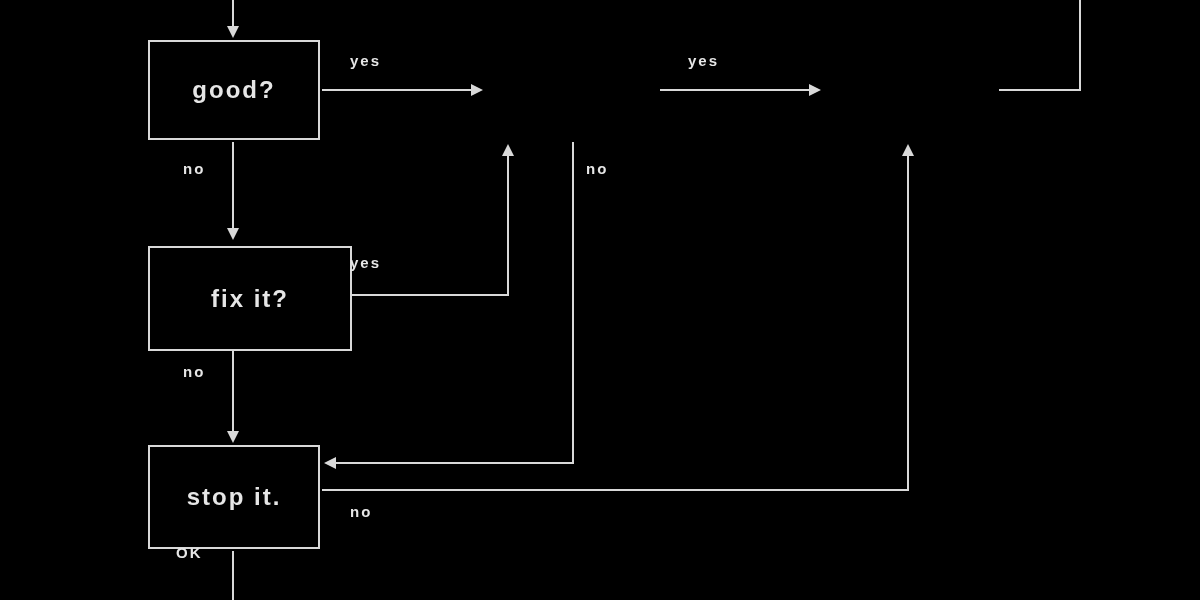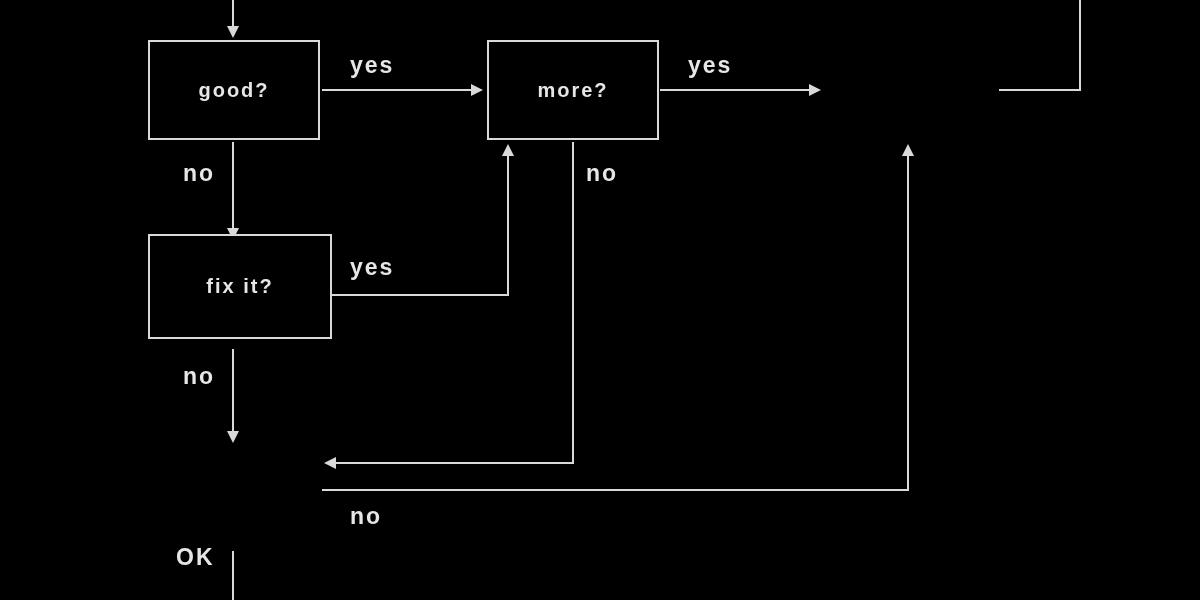--- a/index.html
+++ b/index.html
@@ -22,29 +22,29 @@
   }
   .node {
     position: absolute;
     box-sizing: border-box;
     border: 2px solid #d9d9d9;
     background: #000000;
     color: #e6e6e6;
     display: flex;
     align-items: center;
     justify-content: center;
-    font-size: 20px;
+    font-size: 24px;
     font-weight: 700;
     letter-spacing: 2px;
     white-space: nowrap;
   }
   .edge-label {
     position: absolute;
     color: #e6e6e6;
-    font-size: 23px;
+    font-size: 15px;
     font-weight: 700;
     letter-spacing: 2px;
     white-space: nowrap;
   }
 </style>
 </head>
 <body>
 
 <div class="canvas">
 
@@ -70,29 +70,29 @@
       <polygon points="324,463 336,457 336,469"></polygon>
       <polygon points="233,443 227,431 239,431"></polygon>
       <polygon points="908,144 902,156 914,156"></polygon>
     </g>
   </svg>
 
   <div class="node" style="left:148px; top:40px; width:172px; height:100px">
     <span>good?</span>
   </div>
 
-  <div class="node" style="left:487px; top:40px; width:172px; height:100px">
-    <span>more?</span>
-  </div>
 
 
-  <div class="node" style="left:148px; top:234px; width:184px; height:105px">
+  <div class="node" style="left:148px; top:246px; width:204px; height:105px">
     <span>fix it?</span>
   </div>
 
+  <div class="node" style="left:148px; top:445px; width:172px; height:104px">
+    <span>stop it.</span>
+  </div>
 
   <div class="edge-label" style="left:350px; top:52px">yes</div>
 
   <div class="edge-label" style="left:688px; top:52px">yes</div>
 
   <div class="edge-label" style="left:183px; top:160px">no</div>
 
   <div class="edge-label" style="left:586px; top:160px">no</div>
 
   <div class="edge-label" style="left:350px; top:254px">yes</div>

